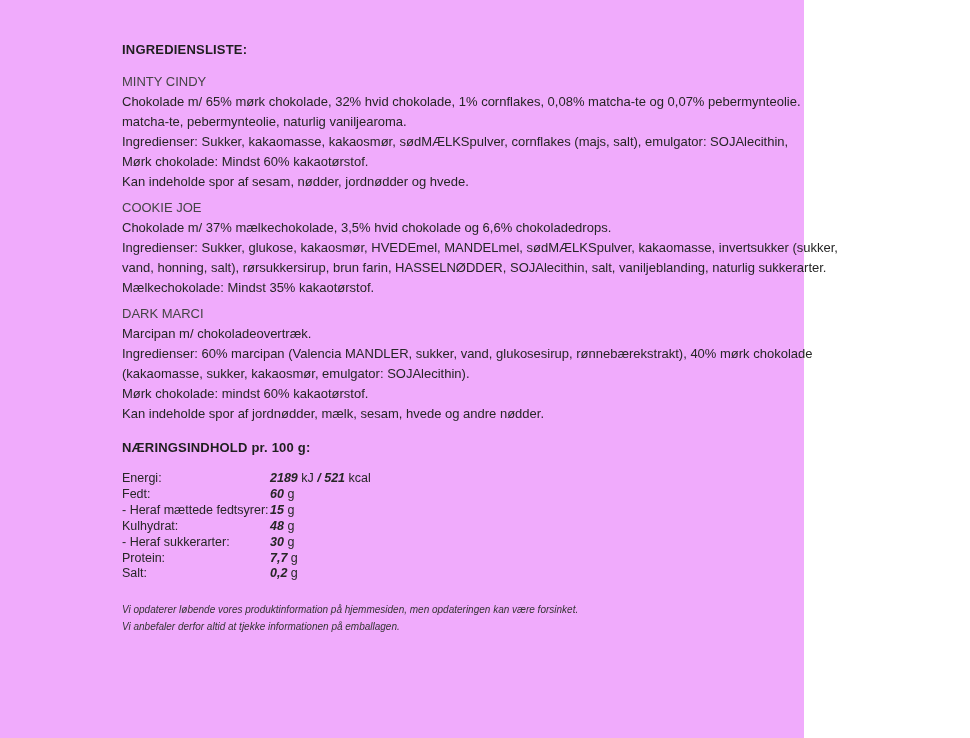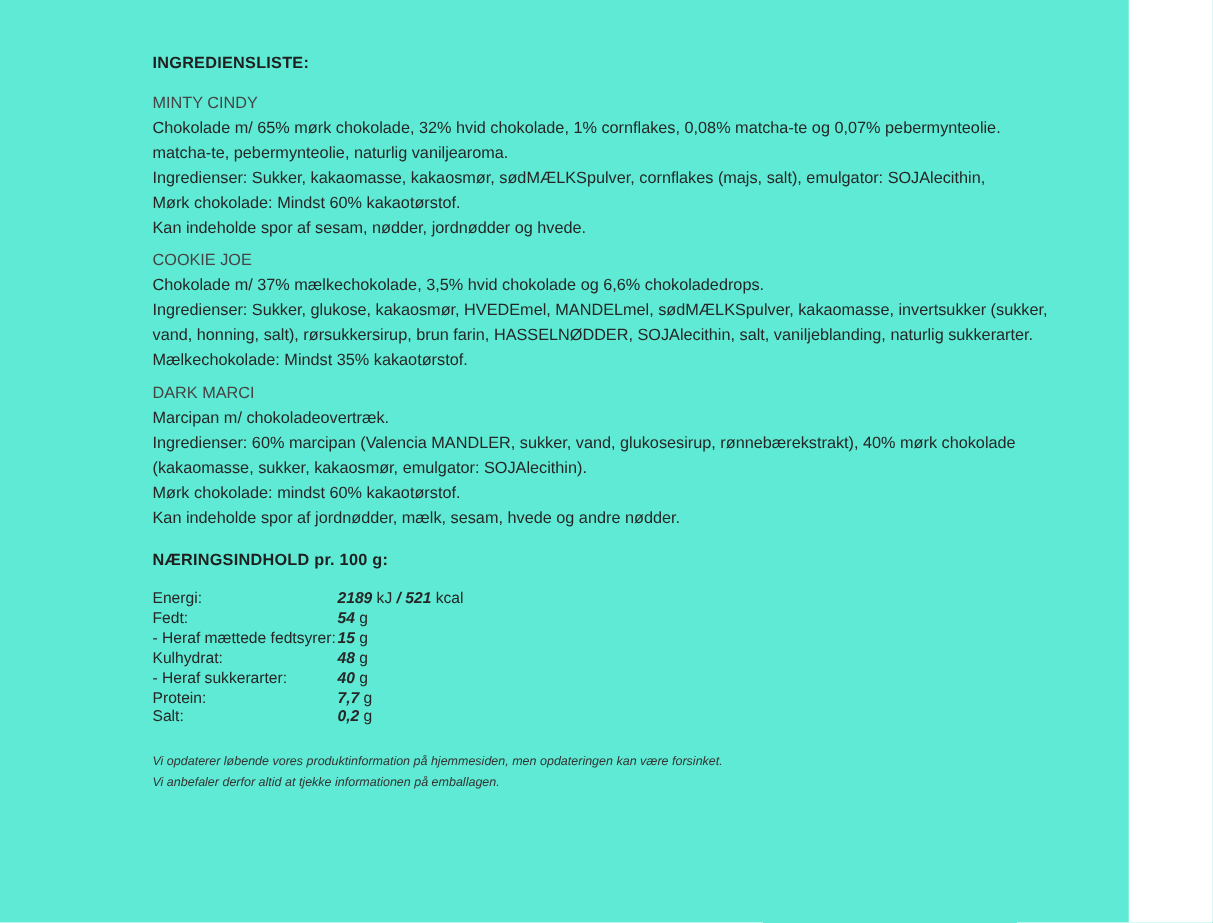--- a/index.html
+++ b/index.html
@@ -10,24 +10,24 @@
   body {
     width: 970px;
     height: 738px;
     font-family: "Liberation Sans", sans-serif;
     color: #262626;
     overflow: hidden;
   }
   .page {
     position: relative;
     box-sizing: border-box;
-    width: 903px;
+    width: 804px;
     height: 738px;
     padding: 40px 30px 0 122px;
-    background: #5eead4;
+    background: #f0abfc;
   }
   .doc-title {
     font-size: 13px;
     font-weight: bold;
     line-height: 20px;
     margin: 0 0 12px 0;
     color: #1f1f1f;
     letter-spacing: 0.2px;
   }
   .product {
@@ -119,36 +119,36 @@
   <div class="nutrition-title">NÆRINGSINDHOLD pr. 100 g:</div>
 
   <div id="nutrition-rows">
   <div class="nut-row">
     <span class="nut-label">Energi:</span>
     <span class="nut-value"><span class="strong">2189</span><span> kJ </span><span class="strong">/ 521</span><span> kcal</span></span>
   </div>
 
   <div class="nut-row">
     <span class="nut-label">Fedt:</span>
-    <span class="nut-value"><span class="strong">54</span><span> g</span></span>
+    <span class="nut-value"><span class="strong">60</span><span> g</span></span>
   </div>
 
   <div class="nut-row">
     <span class="nut-label">- Heraf mættede fedtsyrer:</span>
     <span class="nut-value"><span class="strong">15</span><span> g</span></span>
   </div>
 
   <div class="nut-row">
     <span class="nut-label">Kulhydrat:</span>
     <span class="nut-value"><span class="strong">48</span><span> g</span></span>
   </div>
 
   <div class="nut-row">
     <span class="nut-label">- Heraf sukkerarter:</span>
-    <span class="nut-value"><span class="strong">40</span><span> g</span></span>
+    <span class="nut-value"><span class="strong">30</span><span> g</span></span>
   </div>
 
   <div class="nut-row">
     <span class="nut-label">Protein:</span>
     <span class="nut-value"><span class="strong">7,7</span><span> g</span></span>
   </div>
 
   <div class="nut-row">
     <span class="nut-label">Salt:</span>
     <span class="nut-value"><span class="strong">0,2</span><span> g</span></span>

